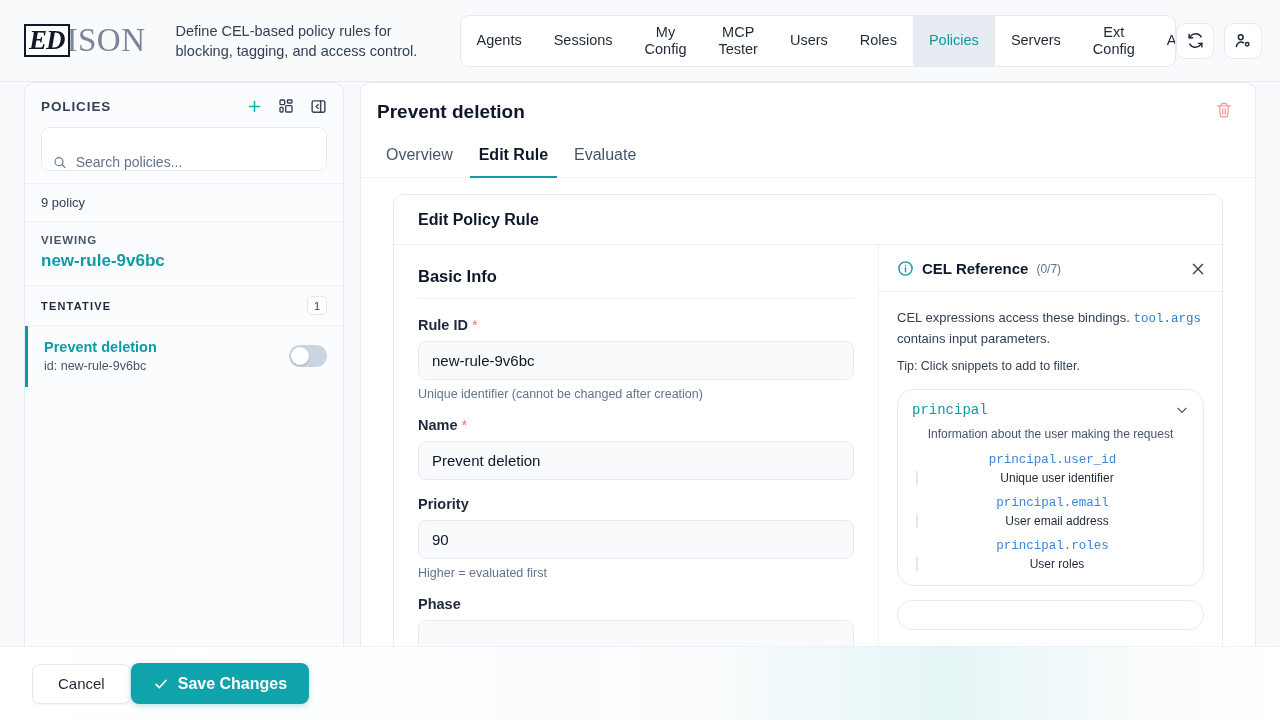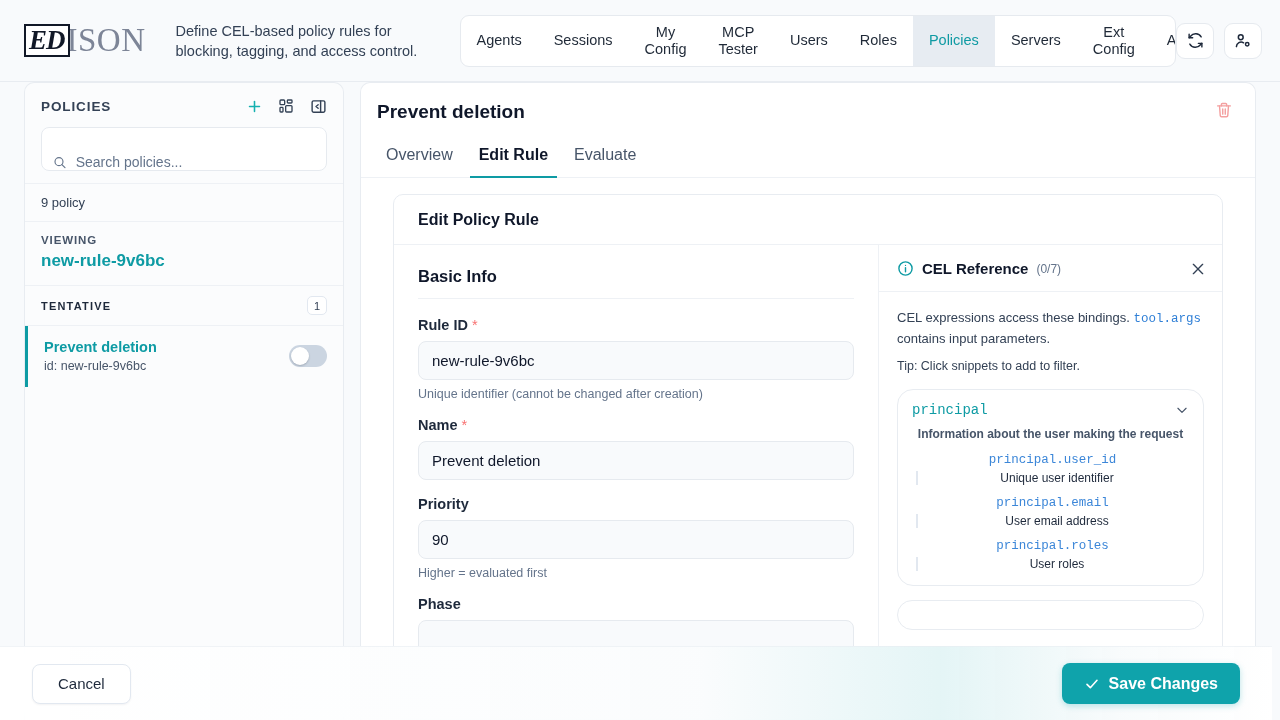--- a/index.html
+++ b/index.html
@@ -262,41 +262,41 @@
     padding: 12px 14px 14px 14px;
     margin-bottom: 14px;
     text-align: center;
   }
   .cel-card-head { display: flex; align-items: center; }
   .cel-card-name {
     font-family: "Liberation Mono", monospace;
     font-size: 14px; color: #0e9ba4;
   }
   .cel-chev { margin-left: auto; cursor: pointer; display:flex; }
-  .cel-card-desc { font-size: 12px; color: #475569; margin: 9px 0 12px 0; font-weight: bold; }
+  .cel-card-desc { font-size: 12px; color: #475569; margin: 9px 0 12px 0; }
   .binding { margin-bottom: 11px; }
   .binding:last-child { margin-bottom: 0; }
   .binding-name {
     font-family: "Liberation Mono", monospace;
     font-size: 12.5px; color: #3b86d8;
     cursor: pointer;
     margin-left: 4px;
   }
   .binding-desc {
     font-size: 12px; color: #1e293b;
     border-left: 2px solid #e2e8f0;
     padding-left: 7px; margin-left: 4px; margin-top: 4px;
   }
   .cel-card.stub { height: 30px; padding: 0; margin-bottom: 0; }
 
   
   .bottombar {
-    position: absolute; left: 0; right: 8px; bottom: 0; height: 74px;
-    display: flex; align-items: center; justify-content: space-between;
-    gap: 14px; padding: 0 32px;
+    position: absolute; left: 0; right: 0; bottom: 0; height: 74px;
+    display: flex; align-items: center; justify-content: flex-start;
+    padding: 0 32px;
     background: linear-gradient(90deg, rgba(255,255,255,.90) 0%, rgba(250,252,253,.92) 55%, rgba(226,244,245,.92) 74%, rgba(248,251,252,.94) 88%, rgba(255,255,255,.95) 100%);
     backdrop-filter: blur(7px);
     border-top: 1px solid rgba(232,236,241,.6);
   }
   .btn-cancel {
     height: 40px; padding: 0 25px;
     border: 1px solid #e2e8f0; border-radius: 8px;
     background: #ffffff;
     font-family: "Liberation Sans", sans-serif;
     font-size: 15px; color: #1e293b;

